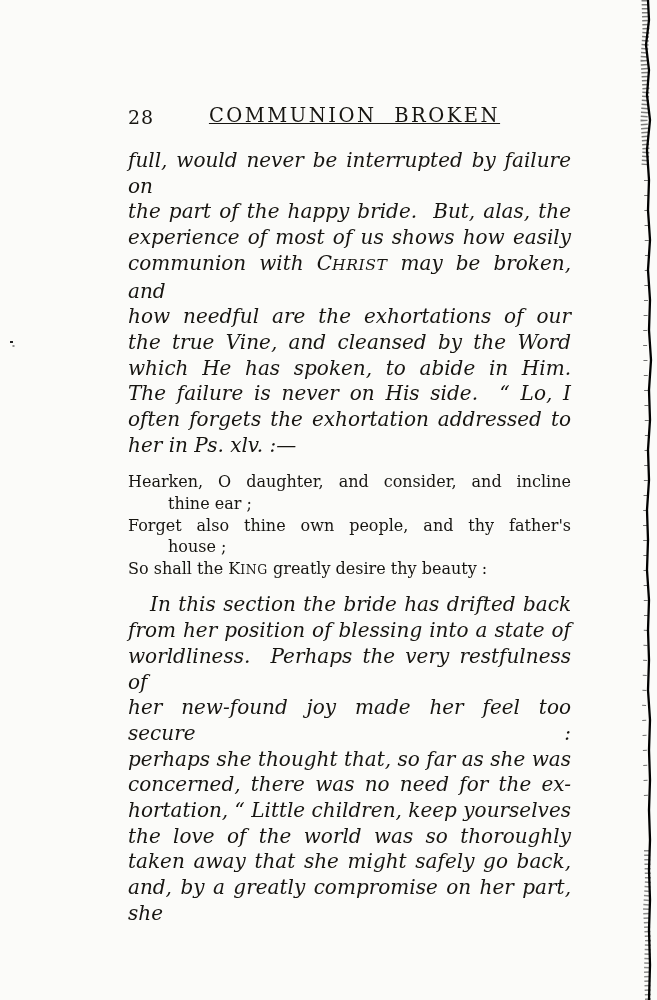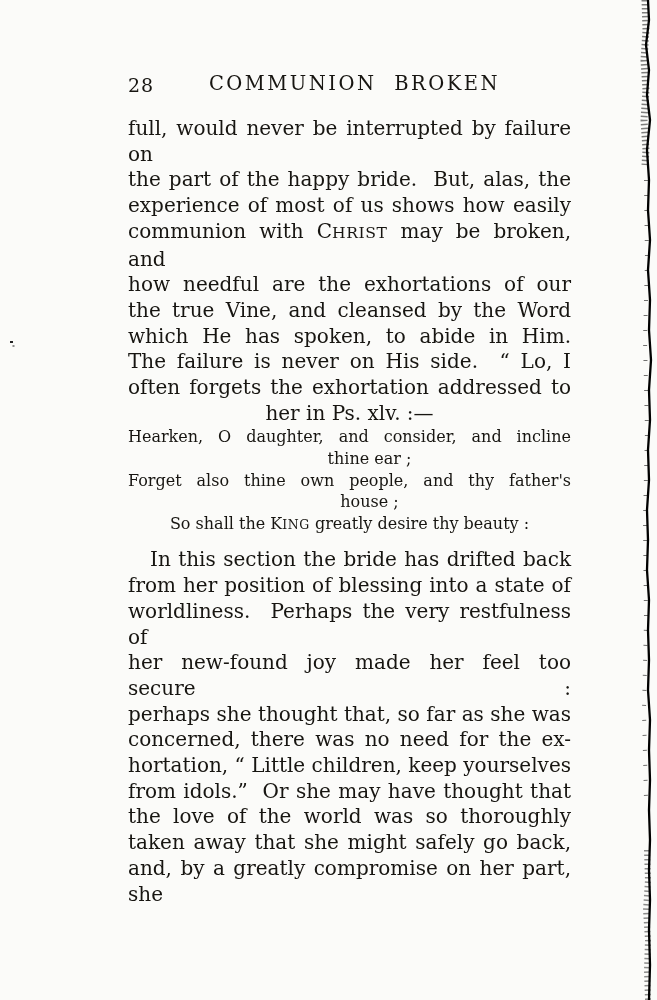--- a/index.html
+++ b/index.html
@@ -10,38 +10,39 @@
     font-family:"DejaVu Serif", serif;
   }
   .page{
     position:absolute;inset:0;
     color:#171511;
   }
   .content{
     position:absolute;left:128px;top:0;width:443px;
   }
   header.running-head{
-    margin-top:72px;
+    margin-top:104px;
     position:relative;
     height:27px;
+    text-decoration:underline;
   }
   .pagenum{
     position:absolute;left:0px;top:2px;
     font-size:19px;letter-spacing:1px;
   }
   .running-title{
     display:block;text-align:center;
     font-size:19.5px;letter-spacing:2.5px;word-spacing:9px;
     padding-left:10px;
   }
-  .para{font-size:20px;line-height:25.7px;}
+  .para{font-size:20px;line-height:25.7px;font-style:italic;}
   #para1{margin-top:17px;}
-  .quote{font-size:16px;line-height:21.6px;}
+  .quote{margin-top:13px;font-size:16px;line-height:21.6px;}
   #para2{margin-top:12px;}
-  .line{width:100%;text-align:center;}
+  .line{width:100%;}
   .line.j{text-align:justify;text-align-last:justify;}
   .line.ind{padding-left:40px;box-sizing:border-box;}
   .line.first{text-indent:22px;}
   .scr{font-size:0.78em;letter-spacing:0.6px;}
   .scan-edge{position:absolute;top:0;right:0;width:30px;height:1000px;pointer-events:none;}
   .speck{position:absolute;left:10px;top:341px;width:3px;height:2px;background:#222;
          box-shadow:2px 4px 0 -0.5px #222;}
 </style>
 </head>
 <body>
@@ -76,21 +77,20 @@
       </div>
 
     <div class="para" id="para2">
         <div class="line j first">In this section the bride has drifted back</div>
         <div class="line j">from her position of blessing into a state of</div>
         <div class="line j">worldliness.&nbsp; Perhaps the very restfulness of</div>
         <div class="line j">her new-found joy made her feel too secure&nbsp;:</div>
         <div class="line j">perhaps she thought that, so far as she was</div>
         <div class="line j">concerned, there was no need for the ex-</div>
         <div class="line j">hortation, “ Little children, keep yourselves</div>
-        <div class="line j">from idols.”&nbsp; Or she may have thought that</div>
         <div class="line j">the love of the world was so thoroughly</div>
         <div class="line j">taken away that she might safely go back,</div>
         <div class="line j">and, by a greatly compromise on her part, she</div>
       </div>
   </div>
 
   <svg class="scan-edge" viewBox="627 0 30 1000" width="30" height="1000" xmlns="http://www.w3.org/2000/svg">
 
     <polyline fill="none" stroke="#000" stroke-width="2.3" points="648,0 649,20 646,45 649,70 647,95 650,120 647,150 649,180 648,210 650,240 648,270 650,300 649,330 651,360 649,390 650,420 648,450 649,480 647,510 648,540 647,570 649,600 648,630 649,660 648,690 650,720 649,750 650,780 649,810 650,840 649,870 650,900 649,930 650,965 649,1000"></polyline>
 

